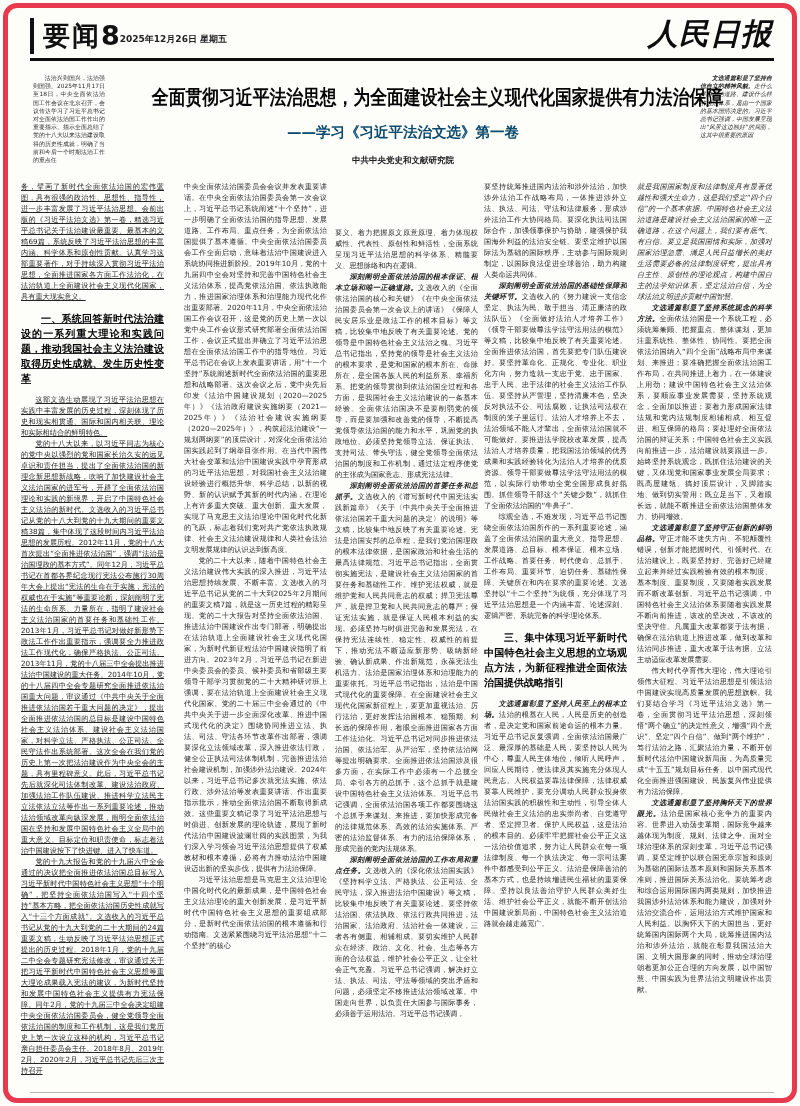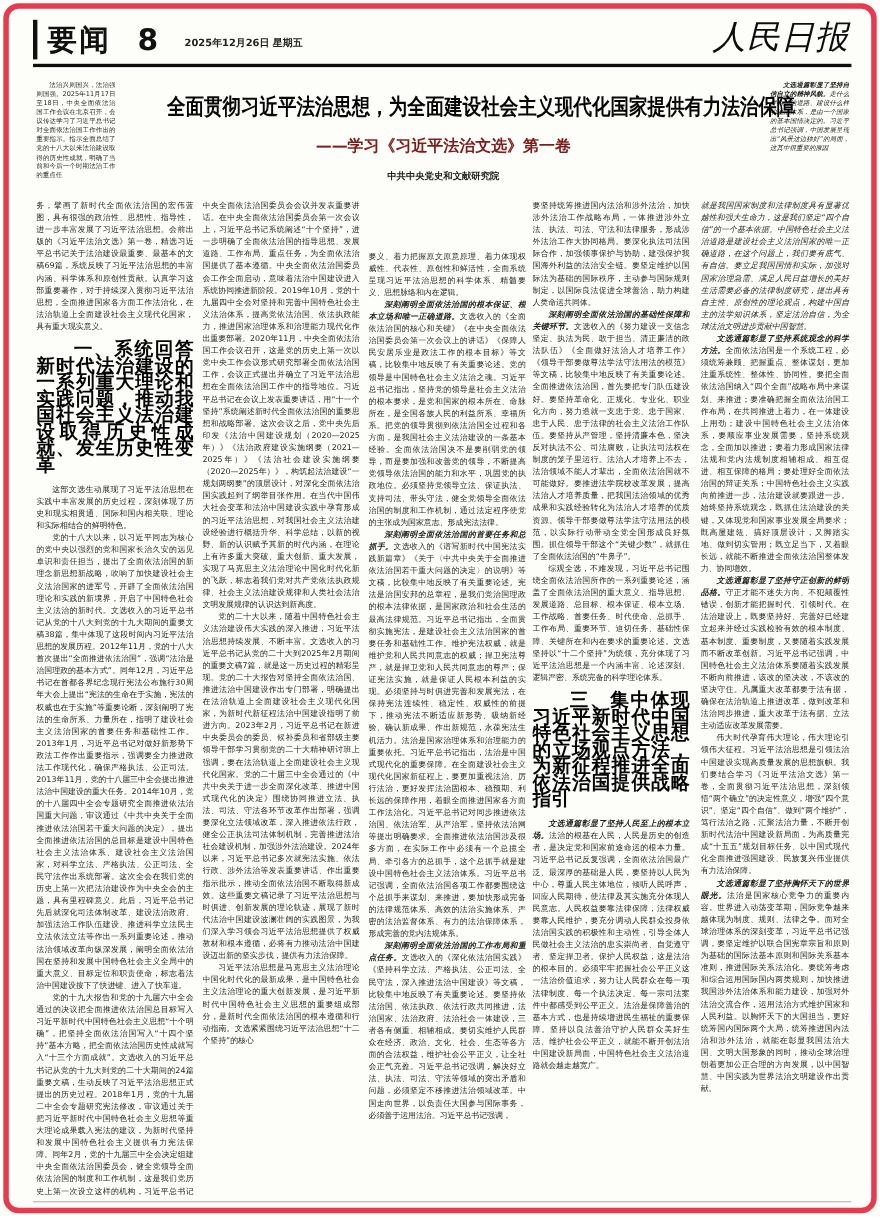--- a/index.html
+++ b/index.html
@@ -4,50 +4,50 @@
 <style>
   html,body{margin:0;padding:0;background:#ffffff;}
   body{width:800px;height:1106px;position:relative;overflow:hidden;
        font-family:"DejaVu Sans",sans-serif;color:#1c1c1c;}
   .page{position:absolute;inset:0;background:#fdfdfa;}
   .red-frame{position:absolute;inset:3px;border:5px solid #e73a4e;border-radius:14px;pointer-events:none;z-index:50;}
 
   
   .header{position:absolute;left:30px;top:16px;right:26px;height:40px;}
   .flag{position:absolute;left:0;top:2px;border-left:4px solid #111;padding-left:9px;
-        display:flex;align-items:baseline;gap:24px;height:36px;}
+        display:flex;align-items:baseline;gap:0;height:36px;}
   .flag .label{font-size:27px;font-weight:bold;letter-spacing:2px;color:#111;}
   .flag .pnum{font-size:27px;font-weight:bold;color:#111;}
   .flag .date{font-size:9px;font-weight:bold;color:#222;transform:translateY(-3px);}
   .masthead{position:absolute;right:2px;top:-2px;font-family:"DejaVu Serif",serif;
-            font-style:italic;font-weight:normal;font-size:30px;letter-spacing:1px;color:#0d0d0d;}
+            font-style:italic;font-weight:bold;font-size:30px;letter-spacing:1px;color:#0d0d0d;}
   .rule{position:absolute;left:30px;right:26px;top:58px;height:3px;background:#0e0e0e;}
 
   
   .headline{position:absolute;left:104px;top:72px;width:598px;height:106px;text-align:center;z-index:2;}
   .headline .h1{font-size:20px;font-weight:900;white-space:nowrap;letter-spacing:0;
                 transform:scaleX(.84);transform-origin:50% 50%;margin-top:12px;color:#050505;}
-  .headline .h2{font-size:14.5px;font-weight:bold;margin-top:12px;color:#7f1d1d;}
+  .headline .h2{font-size:14.5px;font-weight:bold;margin-top:12px;color:#0c4a6e;}
   .headline .byline{font-size:8.5px;font-weight:bold;margin-top:13px;color:#222;}
 
   
   .col{position:absolute;top:181px;height:906px;overflow:hidden;text-align:justify;
        font-size:7.2px;line-height:11px;color:#262626;}
   .col-top{position:absolute;top:74px;height:104px;overflow:hidden;text-align:justify;
        font-size:5.9px;line-height:8.2px;color:#2a2a2a;}
-  .c1{left:33px;width:143px;}
+  .c1{left:21px;width:143px;text-decoration:underline;}
   .c2{left:184px;width:143px;}
   .c3{left:335px;width:143px;margin-top:46px;}
   .c4{left:484px;width:143px;}
   .c5{left:637px;width:135px;}
   .c1t{left:33px;width:72px;}
   .c5t{left:700px;width:72px;}
   p{margin:0;text-indent:2em;}
   p.cont{text-indent:0;}
-  .sec-heading{font-weight:bold;font-size:17px;line-height:15px;margin:9px 0 8px;
+  .sec-heading{font-weight:bold;font-size:10px;line-height:15px;margin:9px 0 8px;
                text-indent:2em;color:#050505;text-align:justify;}
   .lead{font-style:italic;font-weight:bold;color:#1e1e1e;}
   .kai{font-style:italic;}
   .bottom-rule{position:absolute;left:30px;right:26px;top:1092px;height:1px;background:#b9b4ac;}
 </style>
 </head>
 <body>
 
 <div class="page">
 

